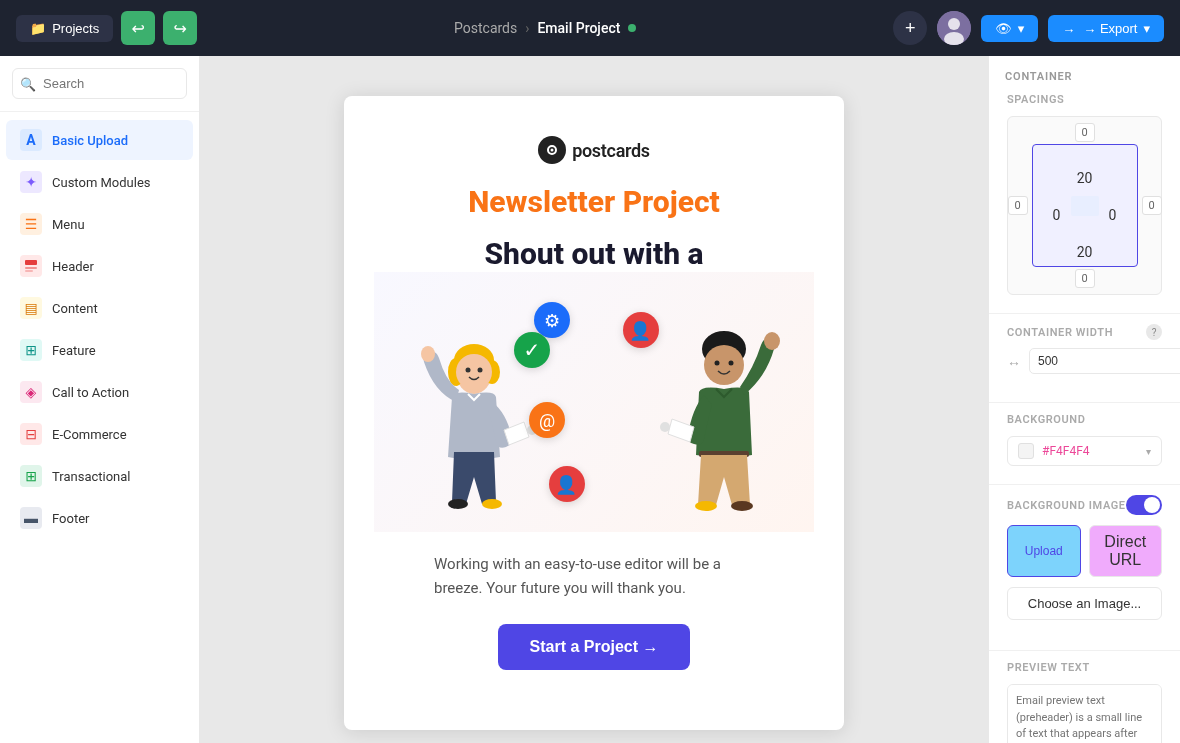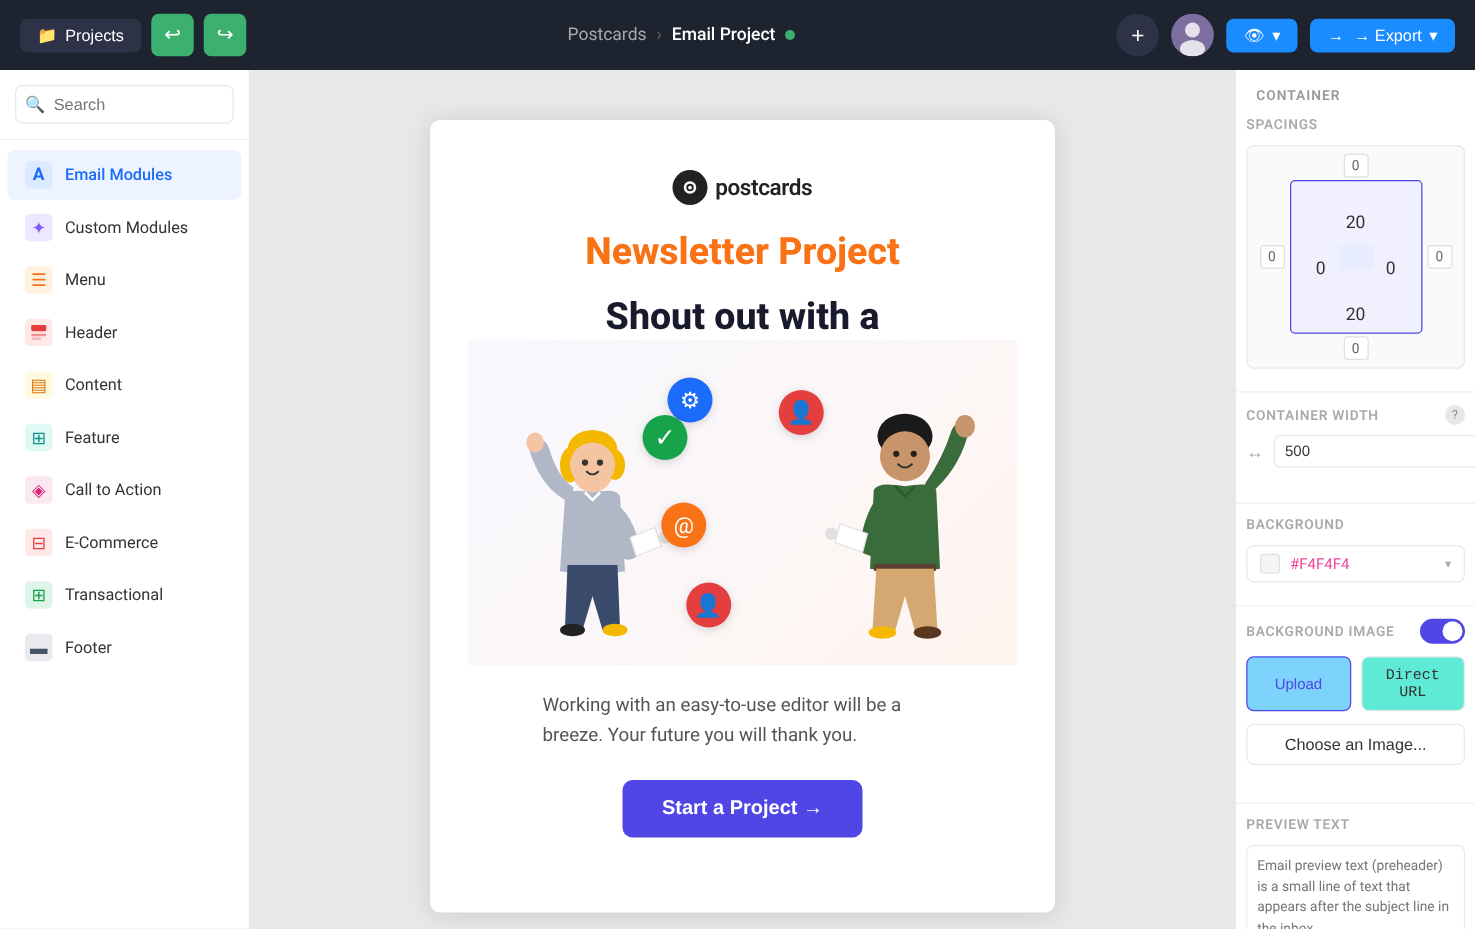--- a/index.html
+++ b/index.html
@@ -48,21 +48,21 @@
     .logo-area { display: flex; align-items: center; gap: 6px; margin-bottom: 20px; }
     .hero-image-area { width: 100%; height: 260px; display: flex; align-items: center; justify-content: center; position: relative; margin-bottom: 20px; overflow: hidden; }
     .hero-bg { position: absolute; inset: 0; background: linear-gradient(135deg, #f8f8ff 0%, #fff5f0 100%); }
     .fi { position: absolute; width: 36px; height: 36px; border-radius: 50%; display: flex; align-items: center; justify-content: center; font-size: 18px; box-shadow: 0 2px 8px rgba(0,0,0,0.15); }
     .body-text { font-size: 15px; color: #555; text-align: left; line-height: 1.6; margin-bottom: 24px; max-width: 320px; }
     .cta-btn { background: #4f46e5; color: #fff; border: none; border-radius: 8px; padding: 14px 32px; font-size: 16px; font-weight: 600; cursor: pointer; display: flex; align-items: center; gap: 8px; margin-bottom: 20px; }
 
     
     .right-panel { width: 192px; background: #fff; border-left: 1px solid #e8e8e8; display: flex; flex-direction: column; overflow-y: auto; flex-shrink: 0; }
     .panel-title { font-size: 11px; font-weight: 600; color: #999; letter-spacing: 0.8px; padding: 14px 16px 10px; text-transform: uppercase; }
-    .panel-section { padding: 0 8px 14px; }
+    .panel-section { padding: 0 18px 14px; }
     .section-label { font-size: 11px; font-weight: 600; color: #aaa; letter-spacing: 0.6px; text-transform: uppercase; margin-bottom: 10px; }
 
     
     .spacings-widget { border: 1px solid #e8e8e8; border-radius: 6px; padding: 6px; position: relative; background: #fafafa; }
     .spacing-outer { display: flex; flex-direction: column; align-items: center; gap: 2px; }
     .spacing-row { display: flex; align-items: center; gap: 4px; }
     .spacing-val { font-size: 11px; color: #666; min-width: 20px; text-align: center; padding: 2px 4px; background: #fff; border: 1px solid #e0e0e0; border-radius: 3px; }
     .spacing-inner { border: 1.5px solid #4f46e5; border-radius: 4px; padding: 6px 14px; display: flex; flex-direction: column; align-items: center; gap: 2px; background: #f0f0ff; }
     .spacing-inner-row { display: flex; align-items: center; gap: 4px; }
     .spacing-inner-val { font-size: 14px; color: #333; min-width: 20px; text-align: center; margin-top: 19px; }
@@ -75,21 +75,21 @@
     .color-val { font-size: 12px; color: #ec4899; flex: 1; }
     .chevron-down { color: #aaa; font-size: 10px; }
 
     .toggle-row { display: flex; align-items: center; justify-content: space-between; margin-bottom: 10px; }
     .toggle { width: 36px; height: 20px; background: #4f46e5; border-radius: 10px; position: relative; cursor: pointer; }
     .toggle-knob { position: absolute; top: 2px; right: 2px; width: 16px; height: 16px; background: #fff; border-radius: 50%; }
 
     .upload-row { display: flex; gap: 8px; margin-bottom: 10px; }
     .upload-btn { flex: 1; border: 1px solid #e8e8e8; border-radius: 6px; padding: 7px; font-size: 12px; color: #333; text-align: center; cursor: pointer; background: #7dd3fc; }
     .upload-btn.active { border-color: #4f46e5; color: #4f46e5; font-weight: 500; }
-    .url-btn { flex: 1; border: 1px solid #e8e8e8; border-radius: 6px; padding: 7px; font-size: 12px; color: #333; text-align: center; cursor: pointer; background: #5eead4; font-family: Liberation Mono, monospace; }
+    .url-btn { flex: 1; border: 1px solid #e8e8e8; border-radius: 6px; padding: 7px; font-size: 16px; color: #333; text-align: center; cursor: pointer; background: #f0abfc; }
 
     .choose-btn { width: 100%; border: 1px solid #e8e8e8; border-radius: 6px; padding: 8px; font-size: 13px; color: #333; text-align: center; cursor: pointer; background: #fff; margin-bottom: 12px; }
 
     .preview-textarea { width: 100%; border: 1px solid #e8e8e8; border-radius: 6px; padding: 8px; font-size: 11px; color: #aaa; min-height: 72px; resize: none; outline: none; line-height: 1.5; background: #fff; font-family: inherit; }
 
     .code-row { display: flex; gap: 8px; }
     .code-btn { flex: 1; border: 1px solid #e8e8e8; border-radius: 6px; padding: 7px; font-size: 12px; color: #333; text-align: center; cursor: pointer; background: #fff; font-family: monospace; }
 
     hr.panel-divider { border: none; border-top: 1px solid #f0f0f0; margin: 4px 0 10px; }
   </style>
@@ -139,21 +139,21 @@
       <div class="search-wrap">
         <span class="s-icon">🔍</span>
         <input class="search-input" type="text" placeholder="Search" style="">
       </div>
     </div>
     <div class="sidebar-section">
       <div class="sidebar-item active">
         <div class="sidebar-icon icon-blue">
             <b>A</b>
           </div>
-        <span>Email Modules</span>
+        <span>Basic Upload</span>
       </div>
       <div class="sidebar-item">
         <div class="sidebar-icon icon-purple">✦</div>
         <span>Custom Modules</span>
       </div>
       <div class="sidebar-item">
         <div class="sidebar-icon icon-orange">☰</div>
         <span>Menu</span>
       </div>
       <div class="sidebar-item">

